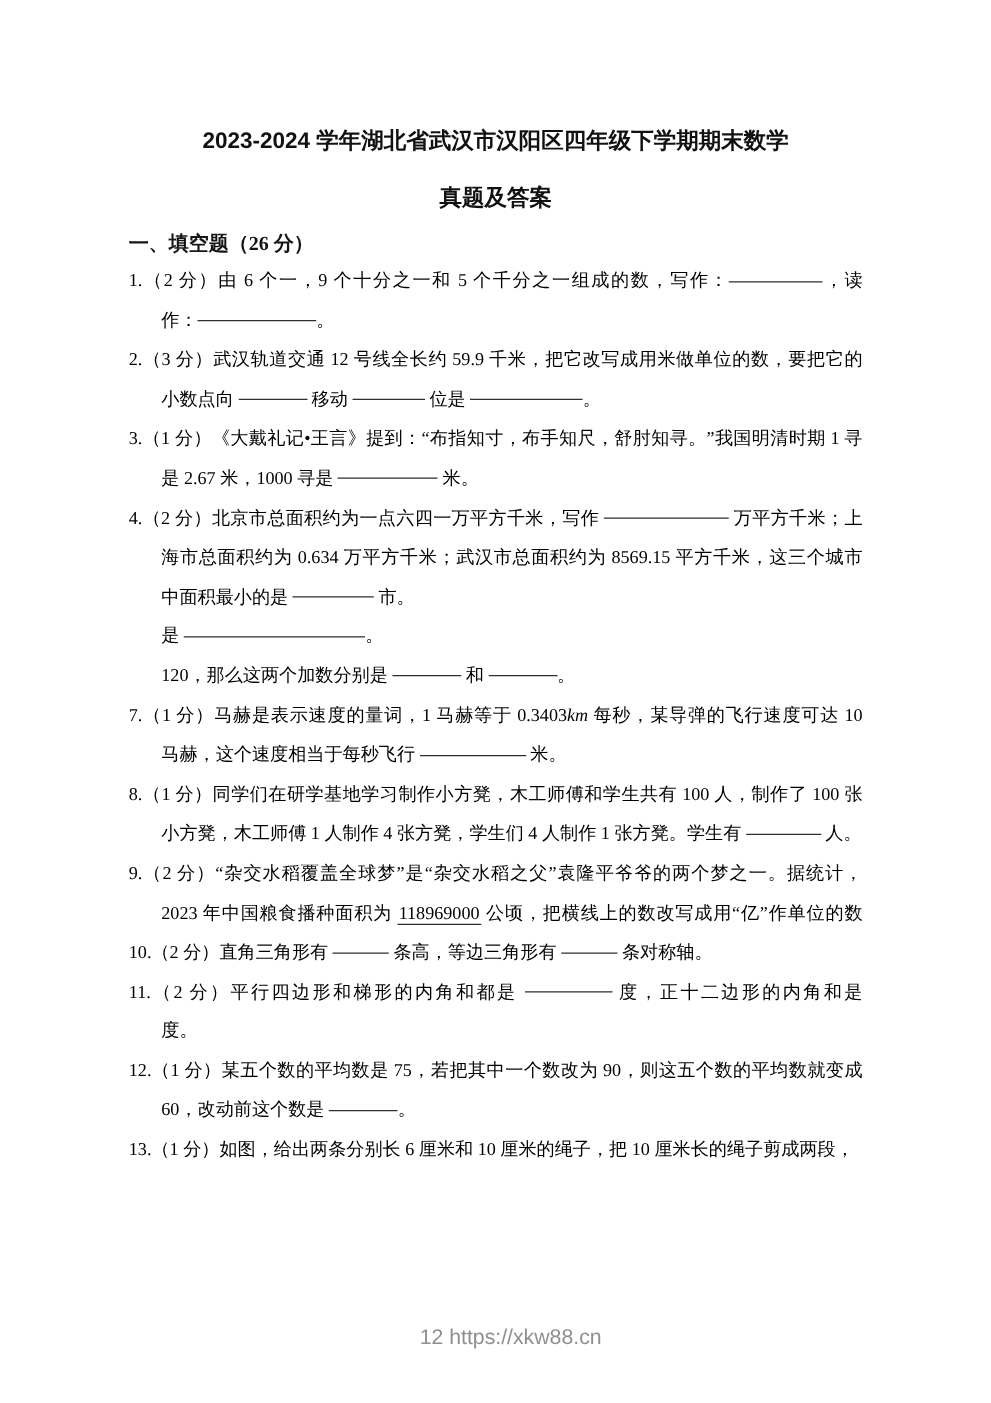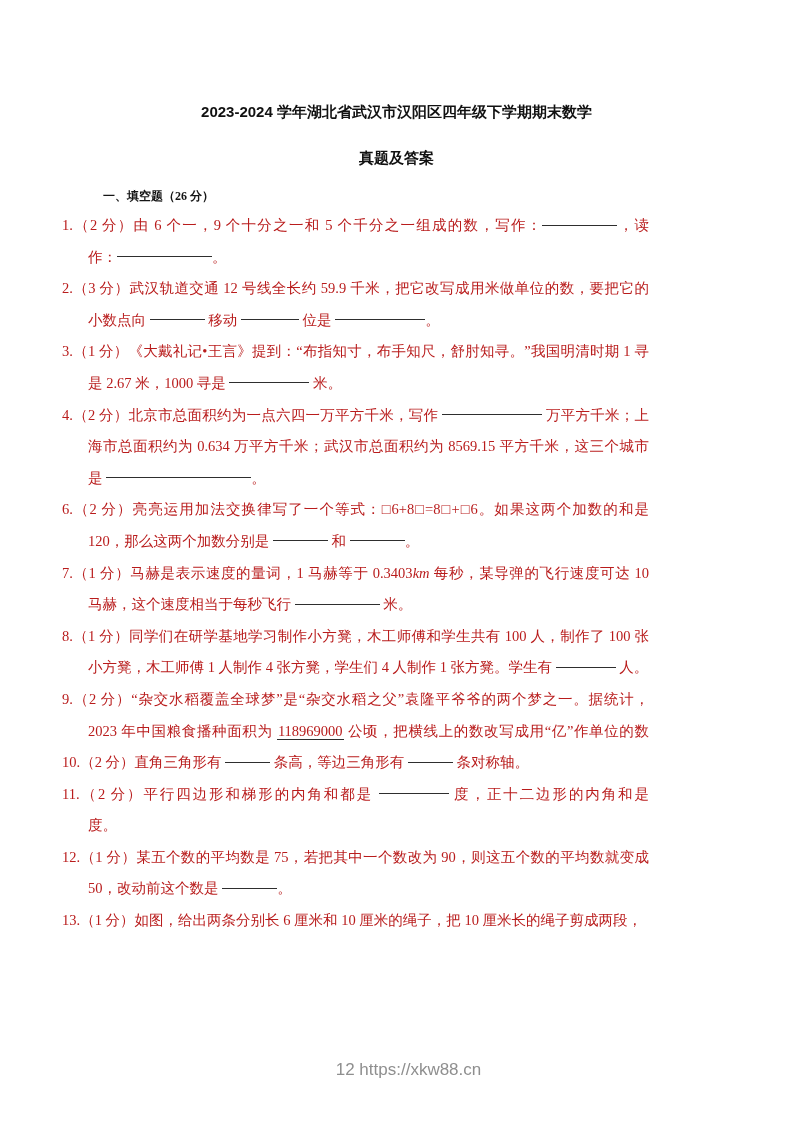--- a/index.html
+++ b/index.html
@@ -10,38 +10,38 @@
     overflow:hidden;
     font-family:"Liberation Serif","DejaVu Serif",serif;
     color:#1d1d1d;
   }
   .title{
     margin:0;
     padding-top:89px;
     text-align:center;
     font-family:"Liberation Sans","DejaVu Sans",sans-serif;
     font-weight:bold;
-    font-size:15px;
+    font-size:18px;
     line-height:46px;
     color:#111111;
   }
   .title .t-line{display:block;}
   .section{
     margin:3px 0 0 103px;
     font-weight:bold;
-    font-size:12px;
+    font-size:16px;
     line-height:24px;
     color:#151515;
   }
   .questions{
-    margin:2px 100px 0 62px;
+    margin:2px 100px 0 103px;
     width:587px;
     font-size:14.5px;
     line-height:31.6px;
-    color:#b91c1c;
+    color:#000000;
   }
   .q-line{white-space:normal;}
   .q-line.cont{padding-left:26px;}
   .q-line.just{text-align:justify;text-align-last:justify;}
   .blank{
     display:inline-block;
     height:1em;
     border-bottom:1.2px solid #2e2e2e;
     vertical-align:baseline;
   }
@@ -81,26 +81,26 @@
         <div class="q-line just"><span>2.（3 分）武汉轨道交通 12 号线全长约 59.9 千米，把它改写成用米做单位的数，要把它的</span></div>
         <div class="q-line cont"><span>小数点向 </span><span class="blank" style="width: 55px;">&nbsp;</span><span> 移动 </span><span class="blank" style="width: 58px;">&nbsp;</span><span> 位是 </span><span class="blank" style="width: 90px;">&nbsp;</span><span>。</span></div>
       </div>
       <div class="question">
         <div class="q-line just"><span>3.（1 分）《大戴礼记•王言》提到：“布指知寸，布手知尺，舒肘知寻。”我国明清时期 1 寻</span></div>
         <div class="q-line cont"><span>是 2.67 米，1000 寻是 </span><span class="blank" style="width: 80px;">&nbsp;</span><span> 米。</span></div>
       </div>
       <div class="question">
         <div class="q-line just"><span>4.（2 分）北京市总面积约为一点六四一万平方千米，写作 </span><span class="blank" style="width: 100px;">&nbsp;</span><span> 万平方千米；上</span></div>
         <div class="q-line cont just"><span>海市总面积约为 0.634 万平方千米；武汉市总面积约为 8569.15 平方千米，这三个城市</span></div>
+        <div class="q-line cont"><span>中面积最小的是 </span><span class="blank" style="width: 65px;">&nbsp;</span><span> 市。</span></div>
       </div>
       <div class="question">
         <div class="q-line cont"><span>是 </span><span class="blank" style="width: 145px;">&nbsp;</span><span>。</span></div>
       </div>
       <div class="question">
-        <div class="q-line just"><span>6.（2 分）亮亮运用加法交换律写了一个等式：□6+8□=8□+□6。如果这两个加数的和是</span></div>
         <div class="q-line cont"><span>120，那么这两个加数分别是 </span><span class="blank" style="width: 55px;">&nbsp;</span><span> 和 </span><span class="blank" style="width: 55px;">&nbsp;</span><span>。</span></div>
       </div>
       <div class="question">
         <div class="q-line just"><span>7.（1 分）马赫是表示速度的量词，1 马赫等于 0.3403</span><span class="it">km</span><span> 每秒，某导弹的飞行速度可达 10</span></div>
         <div class="q-line cont"><span>马赫，这个速度相当于每秒飞行 </span><span class="blank" style="width: 85px;">&nbsp;</span><span> 米。</span></div>
       </div>
       <div class="question">
         <div class="q-line just"><span>8.（1 分）同学们在研学基地学习制作小方凳，木工师傅和学生共有 100 人，制作了 100 张</span></div>
         <div class="q-line cont"><span>小方凳，木工师傅 1 人制作 4 张方凳，学生们 4 人制作 1 张方凳。学生有 </span><span class="blank" style="width: 60px;">&nbsp;</span><span> 人。</span></div>
       </div>
@@ -110,21 +110,21 @@
       </div>
       <div class="question">
         <div class="q-line"><span>10.（2 分）直角三角形有 </span><span class="blank" style="width: 45px;">&nbsp;</span><span> 条高，等边三角形有 </span><span class="blank" style="width: 45px;">&nbsp;</span><span> 条对称轴。</span></div>
       </div>
       <div class="question">
         <div class="q-line just"><span>11.（2 分）平行四边形和梯形的内角和都是 </span><span class="blank" style="width: 70px;">&nbsp;</span><span> 度，正十二边形的内角和是</span></div>
         <div class="q-line cont"><span>度。</span></div>
       </div>
       <div class="question">
         <div class="q-line just"><span>12.（1 分）某五个数的平均数是 75，若把其中一个数改为 90，则这五个数的平均数就变成</span></div>
-        <div class="q-line cont"><span>50，改动前这个数是 </span><span class="blank" style="width: 55px;">&nbsp;</span><span>。</span></div>
+        <div class="q-line cont"><span>60，改动前这个数是 </span><span class="blank" style="width: 55px;">&nbsp;</span><span>。</span></div>
       </div>
       <div class="question">
         <div class="q-line"><span>13.（1 分）如图，给出两条分别长 6 厘米和 10 厘米的绳子，把 10 厘米长的绳子剪成两段，</span></div>
       </div>
     </div>
 
   <div class="footer">
     <span>12 https://xkw88.cn</span>
   </div>
 

